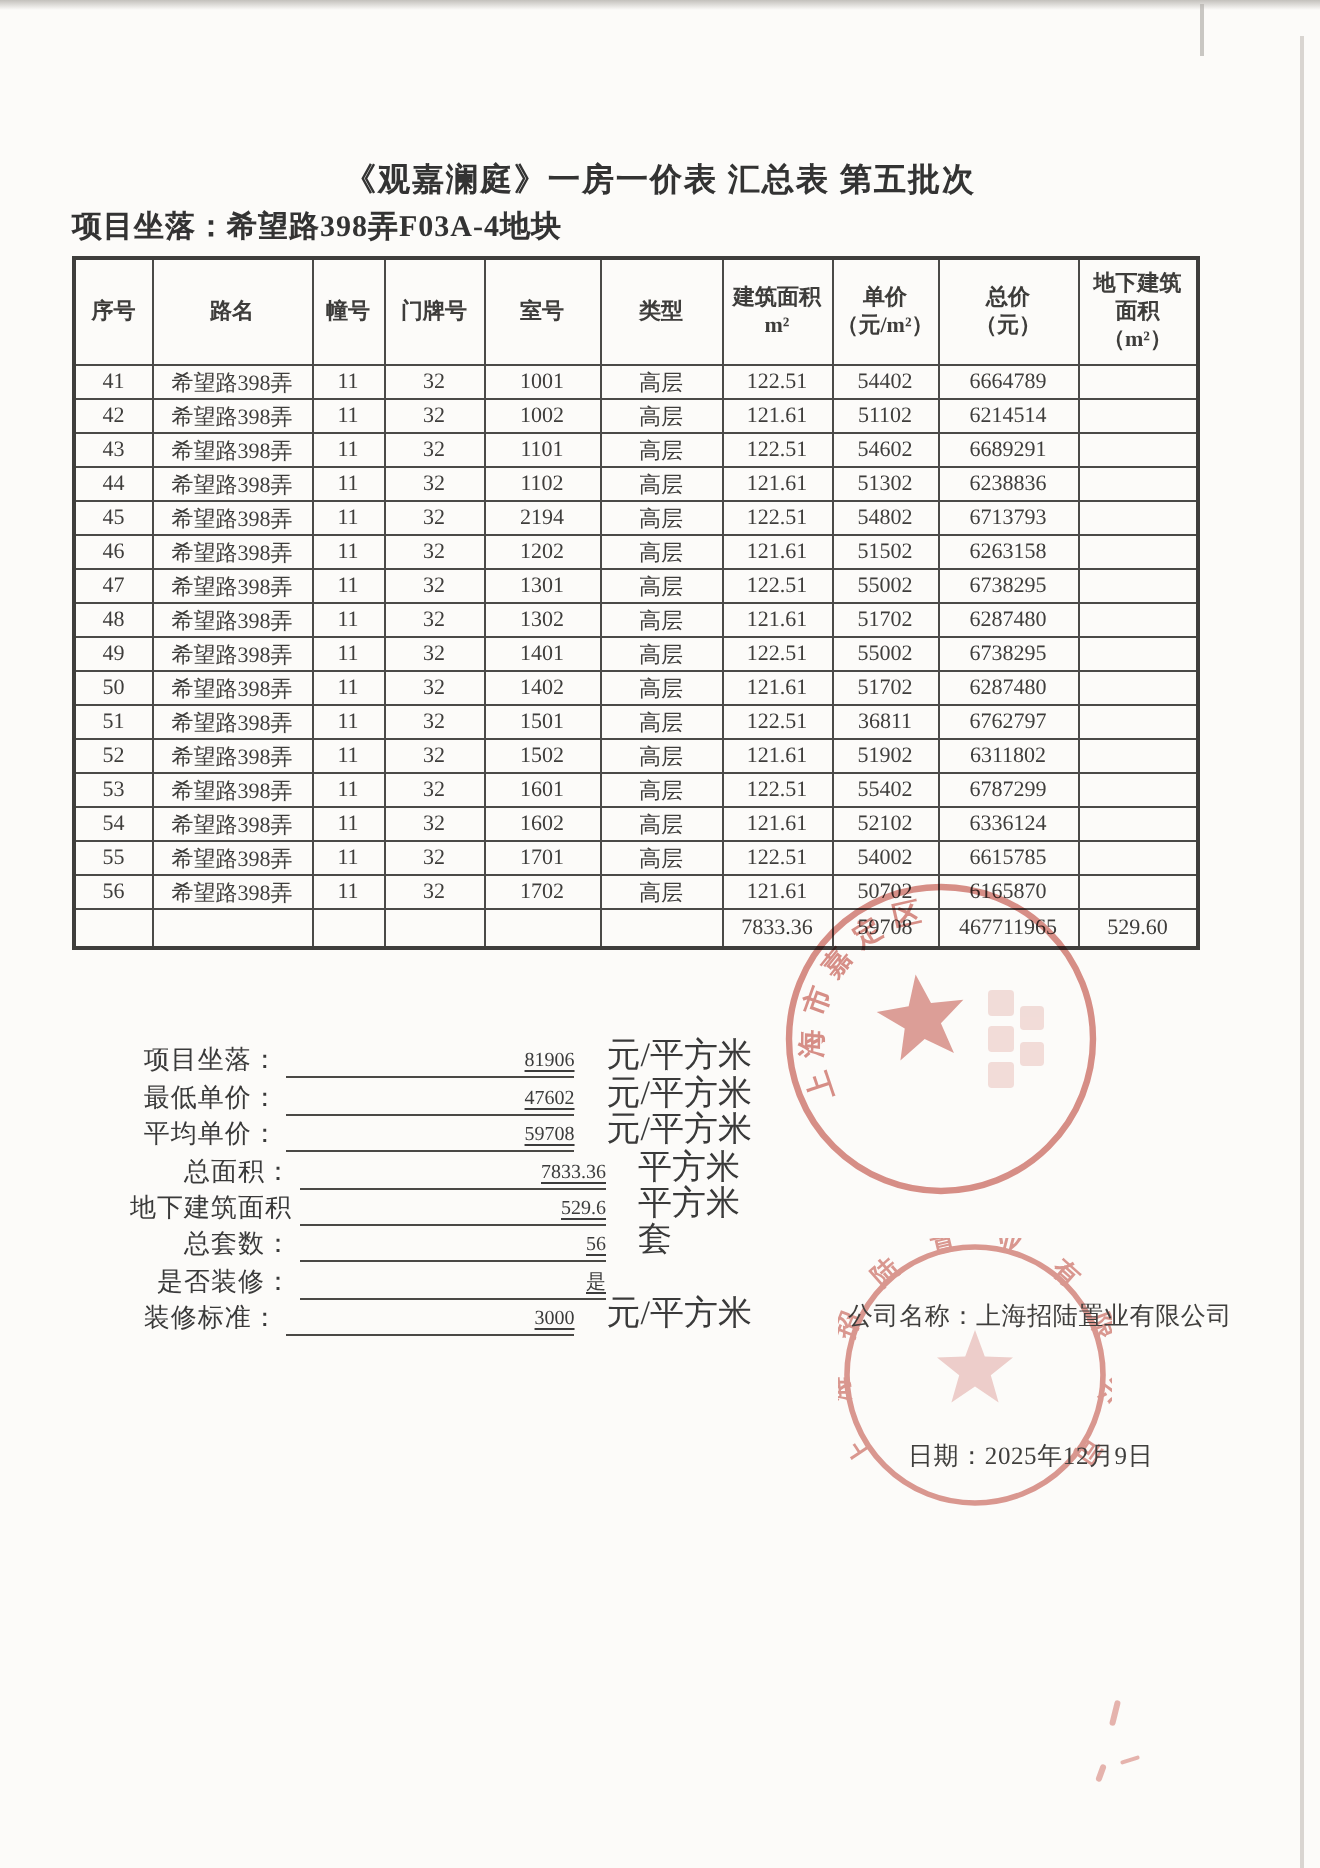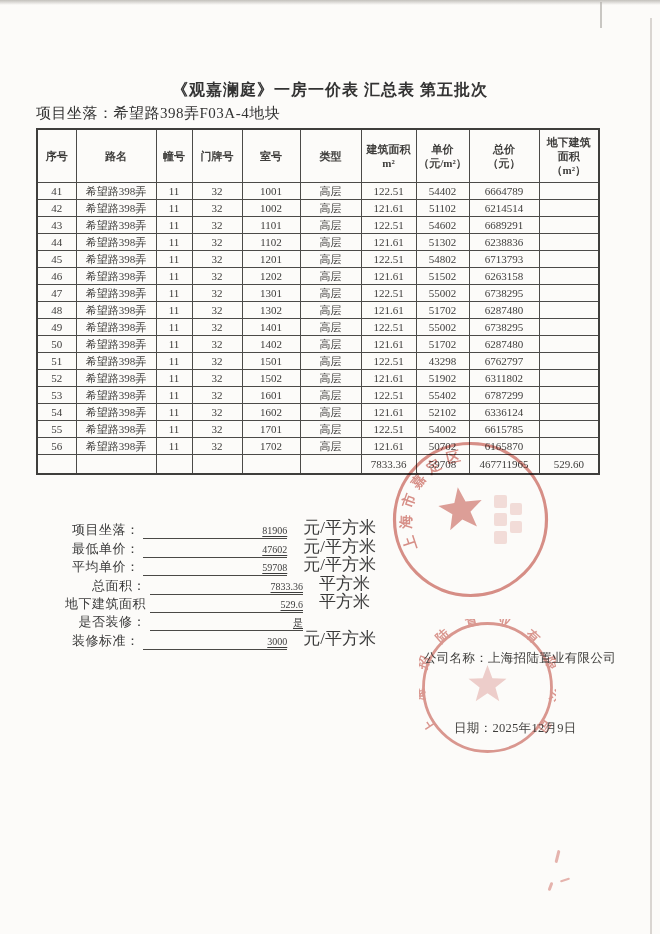--- a/index.html
+++ b/index.html
@@ -15,21 +15,21 @@
   }
   .scan-edge-right{position:absolute;top:18px;bottom:0;left:650px;width:2px;background:#cfccc7;opacity:.8;}
   .scan-edge-top-right{position:absolute;top:2px;left:600px;width:2px;height:26px;background:#b4b1ac;opacity:.7;}
 
   .doc-title{
     position:absolute;top:80px;left:0;width:100%;text-align:center;
     font-size:16px;font-weight:bold;letter-spacing:1px;color:#333;
   }
   .doc-location{
     position:absolute;top:104px;left:36px;
-    font-size:15px;font-weight:normal;color:#333;letter-spacing:.5px;
+    font-size:15px;font-weight:bold;color:#333;letter-spacing:.5px;
   }
 
   table.price{
     position:absolute;left:36px;top:128px;width:562px;
     border-collapse:collapse;table-layout:fixed;z-index:1;
   }
   table.price th,table.price td{
     border:1px solid #4b4a48;text-align:center;vertical-align:middle;
     font-size:11px;color:#3e3d3b;padding:0;overflow:hidden;
   }
@@ -150,21 +150,21 @@
           <td data-name="table-cell">121.61</td>
           <td data-name="table-cell">51302</td>
           <td data-name="table-cell">6238836</td>
           <td data-name="table-cell"></td>
         </tr>
         <tr data-name="table-row">
           <td data-name="table-cell">45</td>
           <td data-name="table-cell">希望路398弄</td>
           <td data-name="table-cell">11</td>
           <td data-name="table-cell">32</td>
-          <td data-name="table-cell">1201</td>
+          <td data-name="table-cell">2194</td>
           <td data-name="table-cell">高层</td>
           <td data-name="table-cell">122.51</td>
           <td data-name="table-cell">54802</td>
           <td data-name="table-cell">6713793</td>
           <td data-name="table-cell"></td>
         </tr>
         <tr data-name="table-row">
           <td data-name="table-cell">46</td>
           <td data-name="table-cell">希望路398弄</td>
           <td data-name="table-cell">11</td>
@@ -225,21 +225,21 @@
           <td data-name="table-cell"></td>
         </tr>
         <tr data-name="table-row">
           <td data-name="table-cell">51</td>
           <td data-name="table-cell">希望路398弄</td>
           <td data-name="table-cell">11</td>
           <td data-name="table-cell">32</td>
           <td data-name="table-cell">1501</td>
           <td data-name="table-cell">高层</td>
           <td data-name="table-cell">122.51</td>
-          <td data-name="table-cell">43298</td>
+          <td data-name="table-cell">36811</td>
           <td data-name="table-cell">6762797</td>
           <td data-name="table-cell"></td>
         </tr>
         <tr data-name="table-row">
           <td data-name="table-cell">52</td>
           <td data-name="table-cell">希望路398弄</td>
           <td data-name="table-cell">11</td>
           <td data-name="table-cell">32</td>
           <td data-name="table-cell">1502</td>
           <td data-name="table-cell">高层</td>
@@ -329,20 +329,25 @@
       </div>
       <div class="srow" data-name="summary-row">
         <div class="slabel" data-name="summary-label">总面积：</div>
         <div class="sline" data-name="summary-underline"><span class="sval" data-name="summary-value">7833.36</span></div>
         <div class="sunit" data-name="summary-unit">平方米</div>
       </div>
       <div class="srow" data-name="summary-row">
         <div class="slabel" data-name="summary-label">地下建筑面积</div>
         <div class="sline" data-name="summary-underline"><span class="sval" data-name="summary-value">529.6</span></div>
         <div class="sunit" data-name="summary-unit">平方米</div>
+      </div>
+      <div class="srow" data-name="summary-row">
+        <div class="slabel" data-name="summary-label">总套数：</div>
+        <div class="sline" data-name="summary-underline"><span class="sval" data-name="summary-value">56</span></div>
+        <div class="sunit" data-name="summary-unit">套</div>
       </div>
       <div class="srow" data-name="summary-row">
         <div class="slabel" data-name="summary-label">是否装修：</div>
         <div class="sline" data-name="summary-underline"><span class="sval" data-name="summary-value">是</span></div>
         <div class="sunit" data-name="summary-unit"></div>
       </div>
       <div class="srow" data-name="summary-row">
         <div class="slabel" data-name="summary-label">装修标准：</div>
         <div class="sline" data-name="summary-underline"><span class="sval" data-name="summary-value">3000</span></div>
         <div class="sunit" data-name="summary-unit">元/平方米</div>

